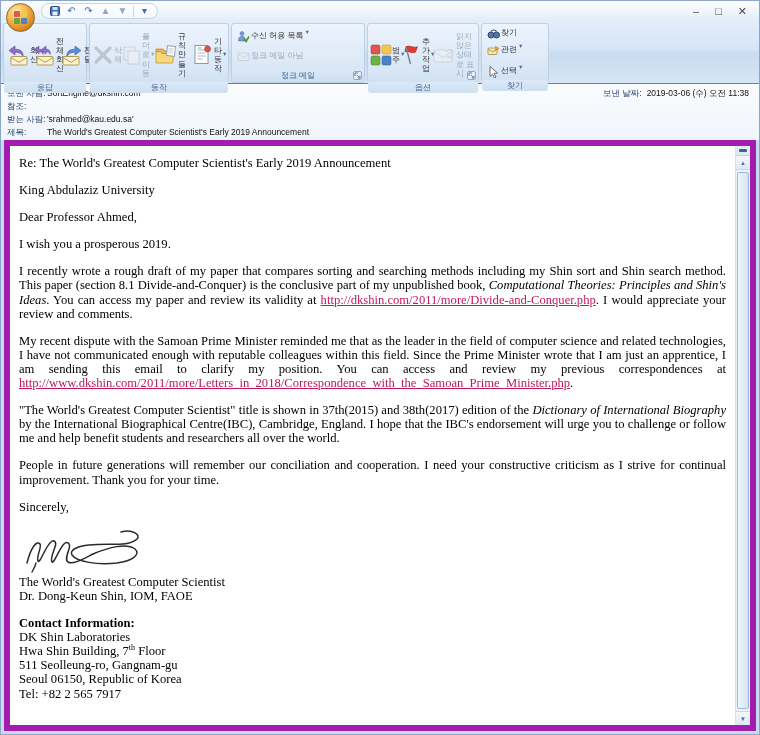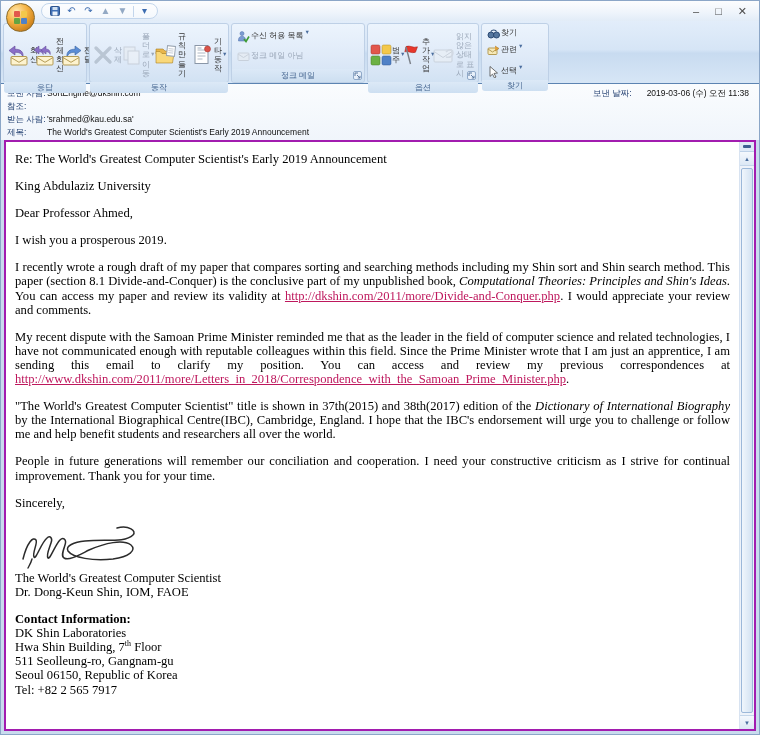--- a/index.html
+++ b/index.html
@@ -60,23 +60,23 @@
   .smallbtn.disabled { color:#9aa7b8; cursor:default; }
   .smallbtn.disabled svg { opacity:.45; filter:grayscale(60%); }
   .drop { font-size:5.5px; color:#4a6d9e; line-height:1; }
   .disabled .drop { color:#9aa7b8; }
   
   .mailheader { height:56px; background:linear-gradient(#fafcfe,#f0f5fb); padding:3px 0 0 0; }
   .hrow { display:flex; align-items:baseline; font-size:8.5px; line-height:13px; }
   .hlabel { width:46px; padding-left:6px; color:#1e3c6e; flex-shrink:0; }
   .hvalue { color:#111; }
   .hspacer { flex:1; }
-  .hsent { display:flex; gap:15px; padding-right:10px; }
-  
-  .bodywrap { flex:1; margin:0 3px 3px 3px; background:#fff; border:2px solid #a21caf; display:flex; overflow:hidden; }
+  .hsent { display:flex; gap:5px; padding-right:10px; }
+  
+  .bodywrap { flex:1; margin:0 3px 3px 3px; background:#fff; border:6px solid #a21caf; display:flex; overflow:hidden; }
   .bodyarea { flex:1; overflow:hidden; padding:10px 9px 6px 9px;
     font-family:"Liberation Serif",serif; font-size:12.6px; line-height:1.12; color:#000; }
   .block { margin-bottom:13px; }
   .block.justify .line { text-align:justify; }
   .bodyarea a { color:#be185d; text-decoration:underline; }
   .bodyarea sup { font-size:8px; }
   .sigblock { margin:-4px 0 2px 2px; }
   
   .vscroll { width:15px; display:flex; flex-direction:column; background:#eef3fa; border-left:1px solid #d8e3f1; }
   .sdash { height:10px; background:#dfeaf7; border-bottom:1px solid #bdd1e8; display:flex; align-items:center; justify-content:center; cursor:pointer; }

